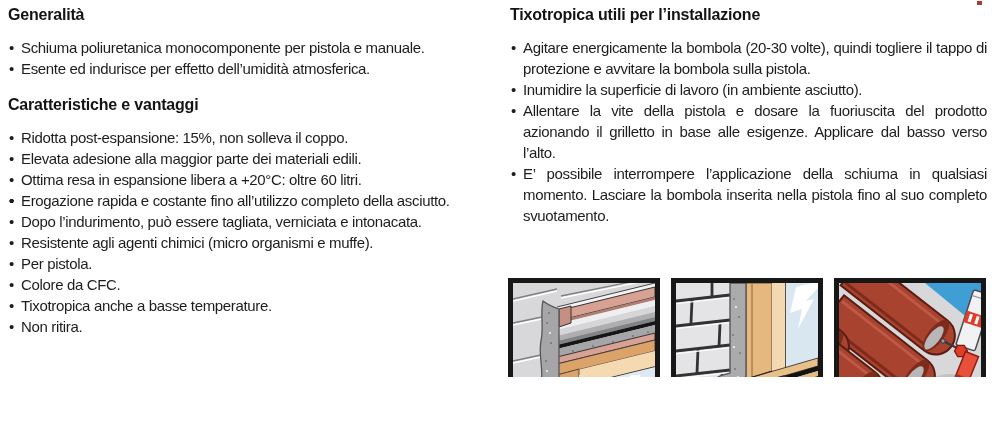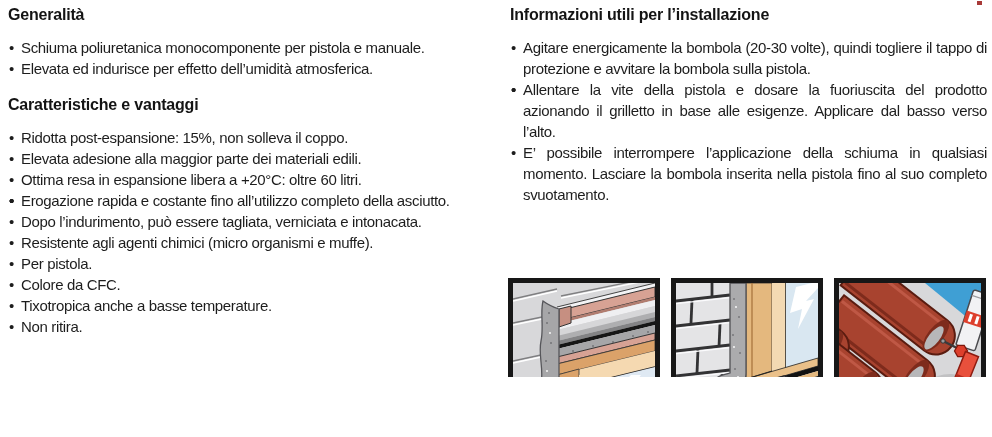--- a/index.html
+++ b/index.html
@@ -22,21 +22,21 @@
 </head>
 <body>
 
 <div class="page">
 
   <div class="col col-left">
     <div class="sec">
       <h2 class="heading">Generalità</h2>
       <ul class="blist">
         <li><span class="blt">•</span><span>Schiuma poliuretanica monocomponente per pistola e manuale.</span></li>
-        <li><span class="blt">•</span><span>Elevata ed indurisce per effetto dell’umidità atmosferica.</span></li>
+        <li><span class="blt">•</span><span>Esente ed indurisce per effetto dell’umidità atmosferica.</span></li>
       </ul>
     </div>
     <div class="sec">
       <h2 class="heading">Caratteristiche e vantaggi</h2>
       <ul class="blist">
         <li><span class="blt">•</span><span>Ridotta post-espansione: 15%, non solleva il coppo.</span></li>
         <li><span class="blt">•</span><span>Elevata adesione alla maggior parte dei materiali edili.</span></li>
         <li><span class="blt">•</span><span>Ottima resa in espansione libera a +20°C: oltre 60 litri.</span></li>
         <li><span class="blt">•</span></li>
         <li><span class="blt">•</span></li>
@@ -46,24 +46,24 @@
         <li><span class="blt">•</span><span>Per pistola.</span></li>
         <li><span class="blt">•</span><span>Colore da CFC.</span></li>
         <li><span class="blt">•</span><span>Tixotropica anche a basse temperature.</span></li>
         <li><span class="blt">•</span><span>Non ritira.</span></li>
       </ul>
     </div>
   </div>
 
   <div class="col col-right">
     <div class="sec">
-      <h2 class="heading">Informazioni utili per l’installazione</h2>
+      <h2 class="heading">Tixotropica utili per l’installazione</h2>
       <ul class="blist">
         <li><span class="blt">•</span><span>Agitare energicamente la bombola (20-30 volte), quindi togliere il tappo di protezione e avvitare la bombola sulla pistola.</span></li>
-        <li><span class="blt">•</span></li>
+        <li><span class="blt">•</span><span>Inumidire la superficie di lavoro (in ambiente asciutto).</span></li>
         <li><span class="blt">•</span><span>Allentare la vite della pistola e dosare la fuoriuscita del prodotto azionando il grilletto in base alle esigenze. Applicare dal basso verso l’alto.</span></li>
         <li><span class="blt">•</span><span>E’ possibile interrompere l’applicazione della schiuma in qualsiasi momento. Lasciare la bombola inserita nella pistola fino al suo completo svuotamento.</span></li>
       </ul>
     </div>
   </div>
 
   <div class="figures">
 
     <div class="fig">
       <svg viewBox="0 0 142 142">

